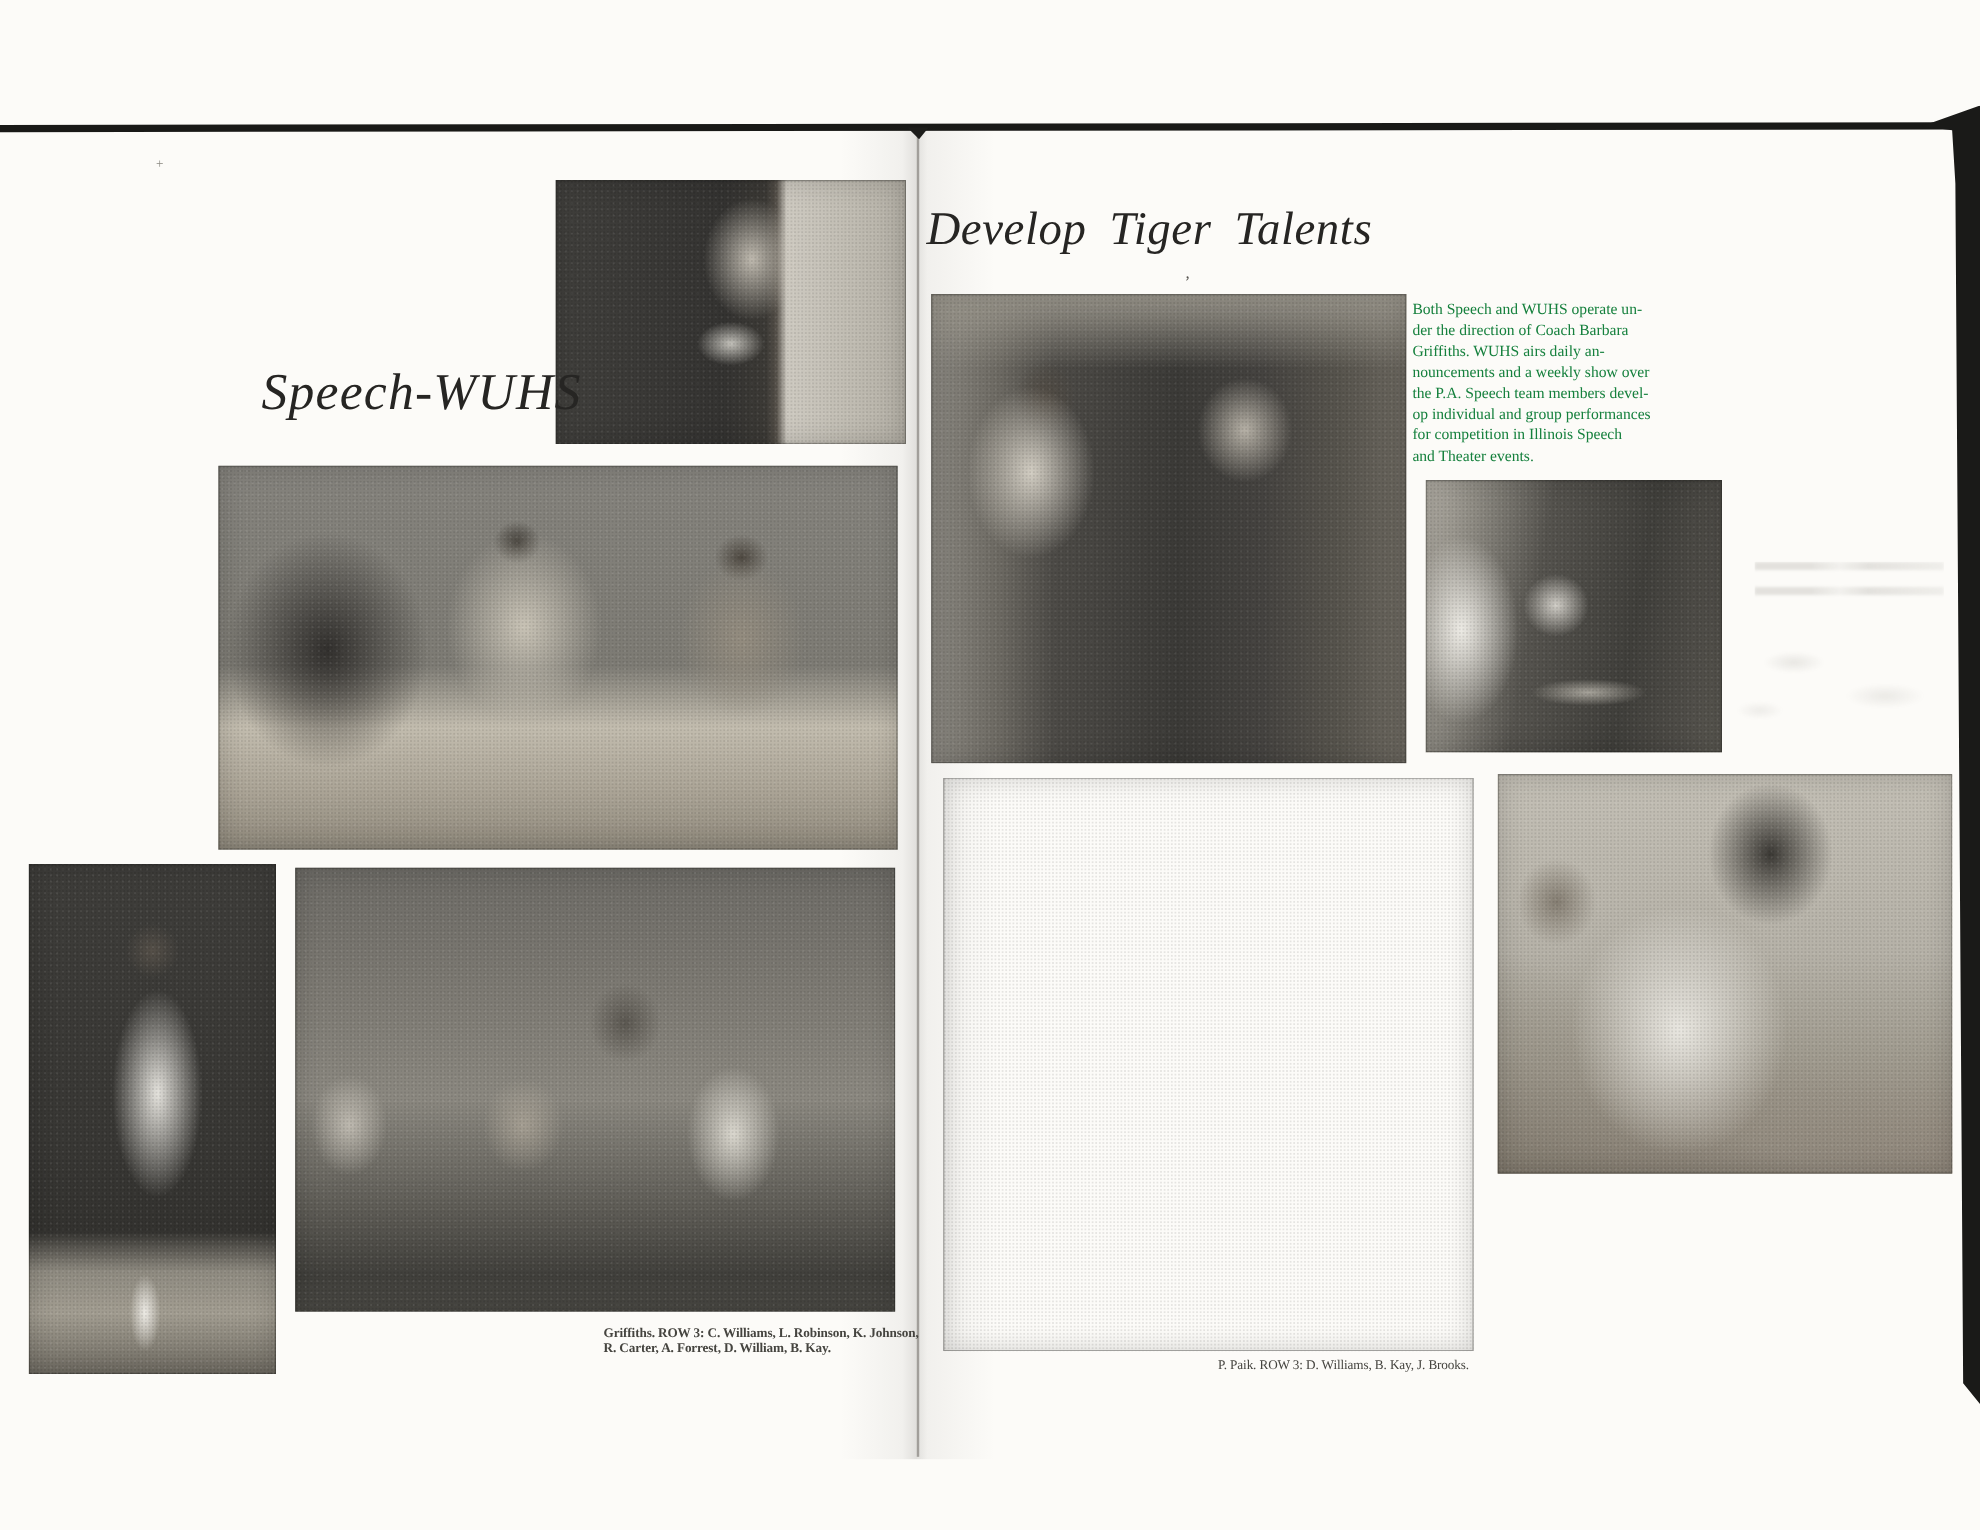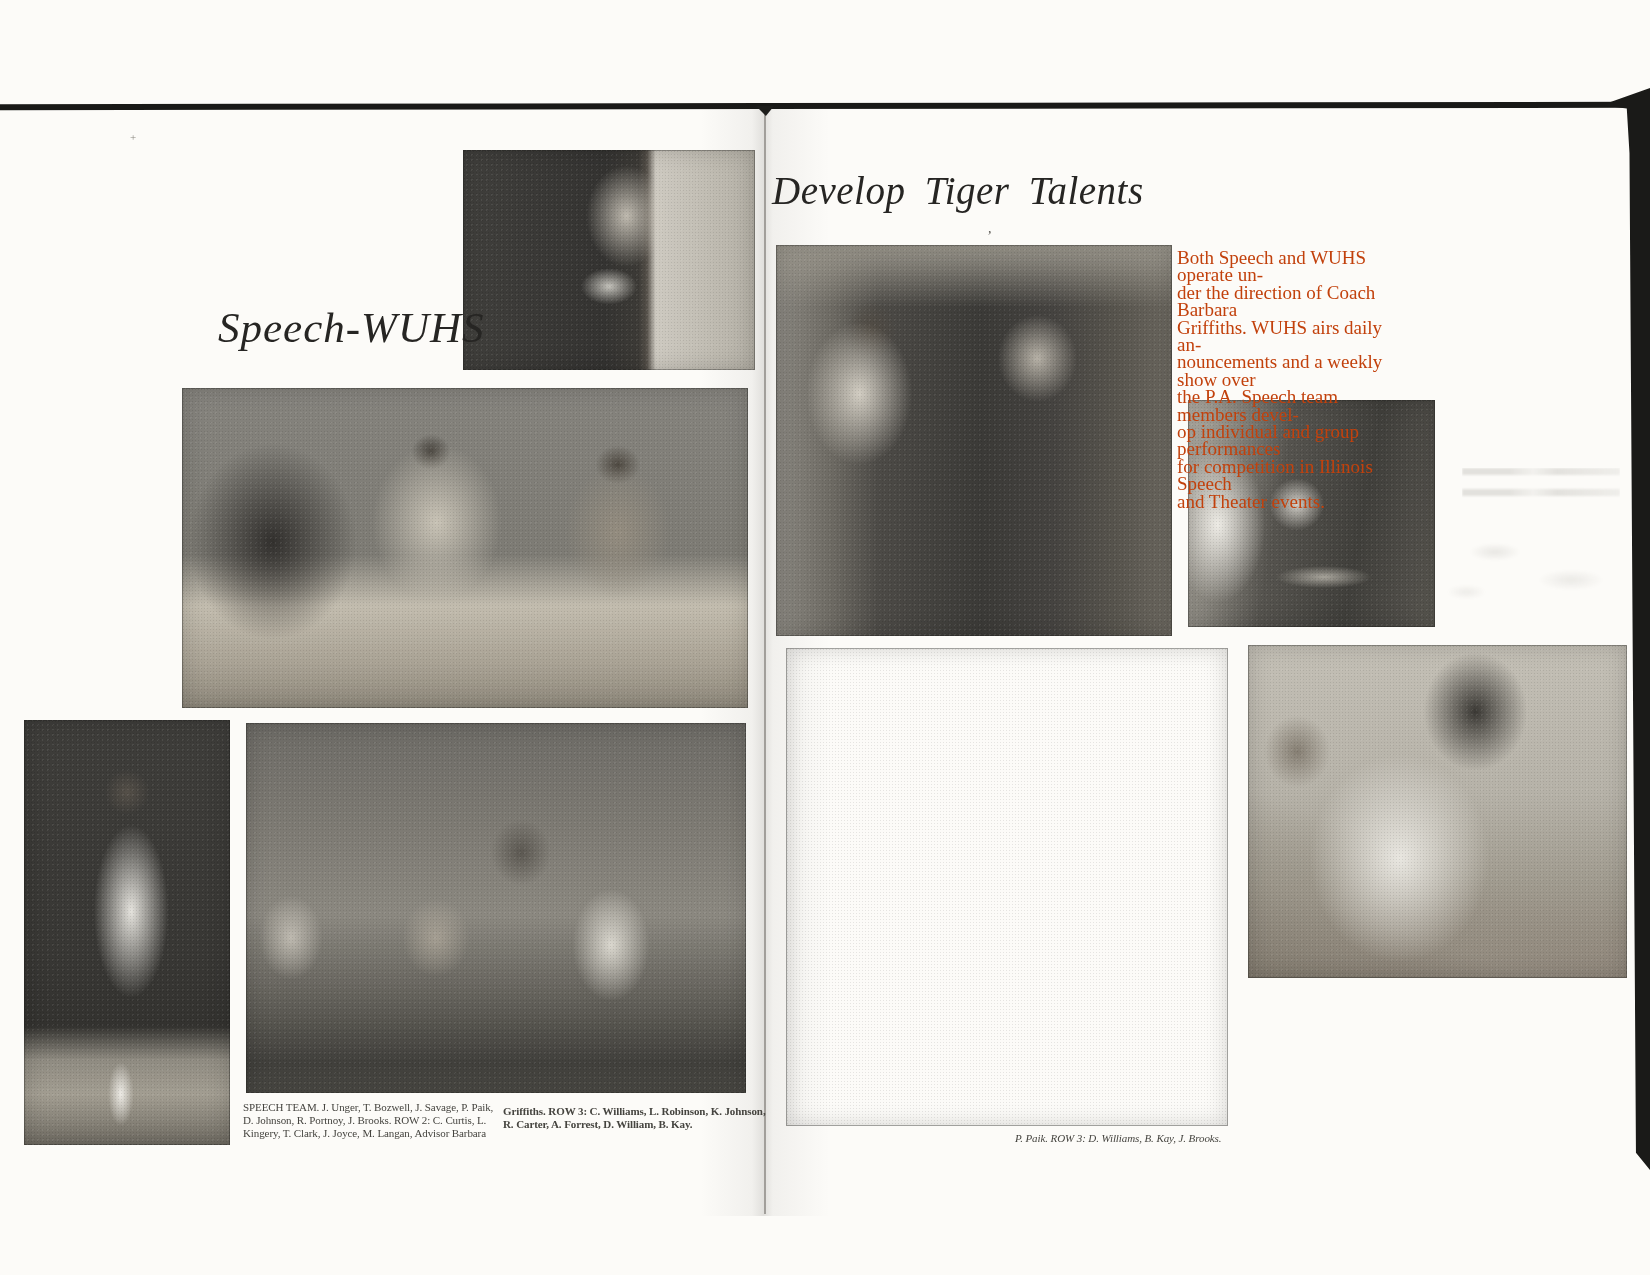--- a/index.html
+++ b/index.html
@@ -79,27 +79,27 @@
     background:
       radial-gradient(128px 148px at 40% 64%, rgba(235,233,227,.96) 0%, rgba(235,233,227,0) 70%),
       radial-gradient(72px 82px at 60% 20%, rgba(52,50,46,.95) 0%, rgba(52,50,46,0) 72%),
       radial-gradient(46px 50px at 13% 32%, rgba(120,112,100,.8) 0%, rgba(120,112,100,0) 72%),
       linear-gradient(200deg, rgba(0,0,0,0) 60%, rgba(150,144,132,.5) 78%, rgba(120,114,102,.6) 100%),
       linear-gradient(180deg, #c3bfb5 0%, #b6b2a8 44%, #a19c90 70%, #8d8377 100%);}
   
   .title{font-style:italic; color:#262523; white-space:nowrap;}
   .title-left{left:218px; top:303px; font-size:43px; letter-spacing:1px;}
   .title-right{left:772px; top:168px; font-size:39px; word-spacing:9px; letter-spacing:.5px;}
-  .bodytext{color:#c2410c; font-size:19px; line-height:17.4px; white-space:pre-line;}
+  .bodytext{color:#15803d; font-size:13px; line-height:17.4px; white-space:pre-line;}
   .intro{left:1177px; top:249px; width:206px;}
   .caption{color:#45443f; font-size:11px; line-height:13.2px; white-space:pre-line; letter-spacing:-0.1px;}
   .cap-speech-1{left:243px; top:1101px; width:252px;}
   .cap-speech-2{left:503px; top:1105px; width:268px;font-weight:bold;}
   .cap-wuhs-1{left:785px; top:1131px; width:218px; line-height:14.2px;}
-  .cap-wuhs-2{left:1015px; top:1131px; width:215px; line-height:14.2px;font-style:italic;}
+  .cap-wuhs-2{left:1015px; top:1131px; width:215px; line-height:14.2px;}
   
   .smudge{opacity:.5; filter:blur(1.2px); pointer-events:none;}
   .smudge-a{left:1462px; top:468px; width:158px; height:42px;
     background:repeating-linear-gradient(180deg, rgba(110,106,98,.35) 0 7px, rgba(0,0,0,0) 7px 21px);
     -webkit-mask-image:linear-gradient(90deg,#000 0 30%,rgba(0,0,0,.4) 45%,#000 60%,rgba(0,0,0,.5) 100%); 
             mask-image:linear-gradient(90deg,#000 0 30%,rgba(0,0,0,.4) 45%,#000 60%,rgba(0,0,0,.5) 100%);}
   .smudge-b{left:1438px; top:528px; width:190px; height:80px;
     background:
       radial-gradient(34px 12px at 30% 30%, rgba(120,116,108,.30), rgba(0,0,0,0) 75%),
       radial-gradient(44px 14px at 70% 65%, rgba(120,116,108,.26), rgba(0,0,0,0) 75%),
@@ -133,23 +133,20 @@
 
   <div class="abs bodytext intro">Both Speech and WUHS operate un-
 der the direction of Coach Barbara
 Griffiths. WUHS airs daily an-
 nouncements and a weekly show over
 the P.A. Speech team members devel-
 op individual and group performances
 for competition in Illinois Speech
 and Theater events.</div>
 
-  <div class="abs caption cap-speech-1">SPEECH TEAM. J. Unger, T. Bozwell, J. Savage, P. Paik,
-D. Johnson, R. Portnoy, J. Brooks. ROW 2: C. Curtis, L.
-Kingery, T. Clark, J. Joyce, M. Langan, Advisor Barbara</div>
   <div class="abs caption cap-speech-2">Griffiths. ROW 3: C. Williams, L. Robinson, K. Johnson,
 R. Carter, A. Forrest, D. William, B. Kay.</div>
   <div class="abs caption cap-wuhs-2">P. Paik. ROW 3: D. Williams, B. Kay, J. Brooks.</div>
 
   <div class="abs smudge smudge-a"></div>
   <div class="abs smudge smudge-b"></div>
   <div class="abs speck-a">+</div>
   <div class="abs speck-b">,</div>
 
 </div>

